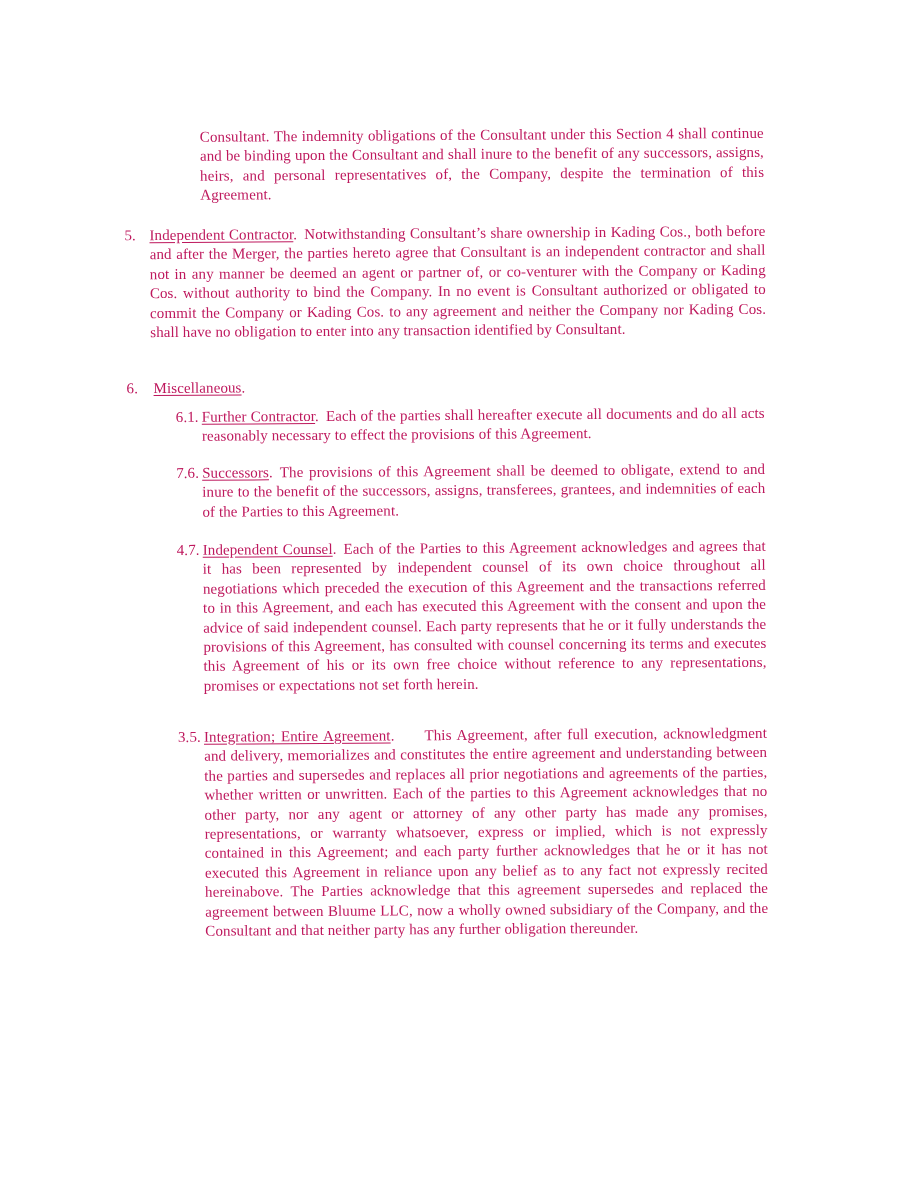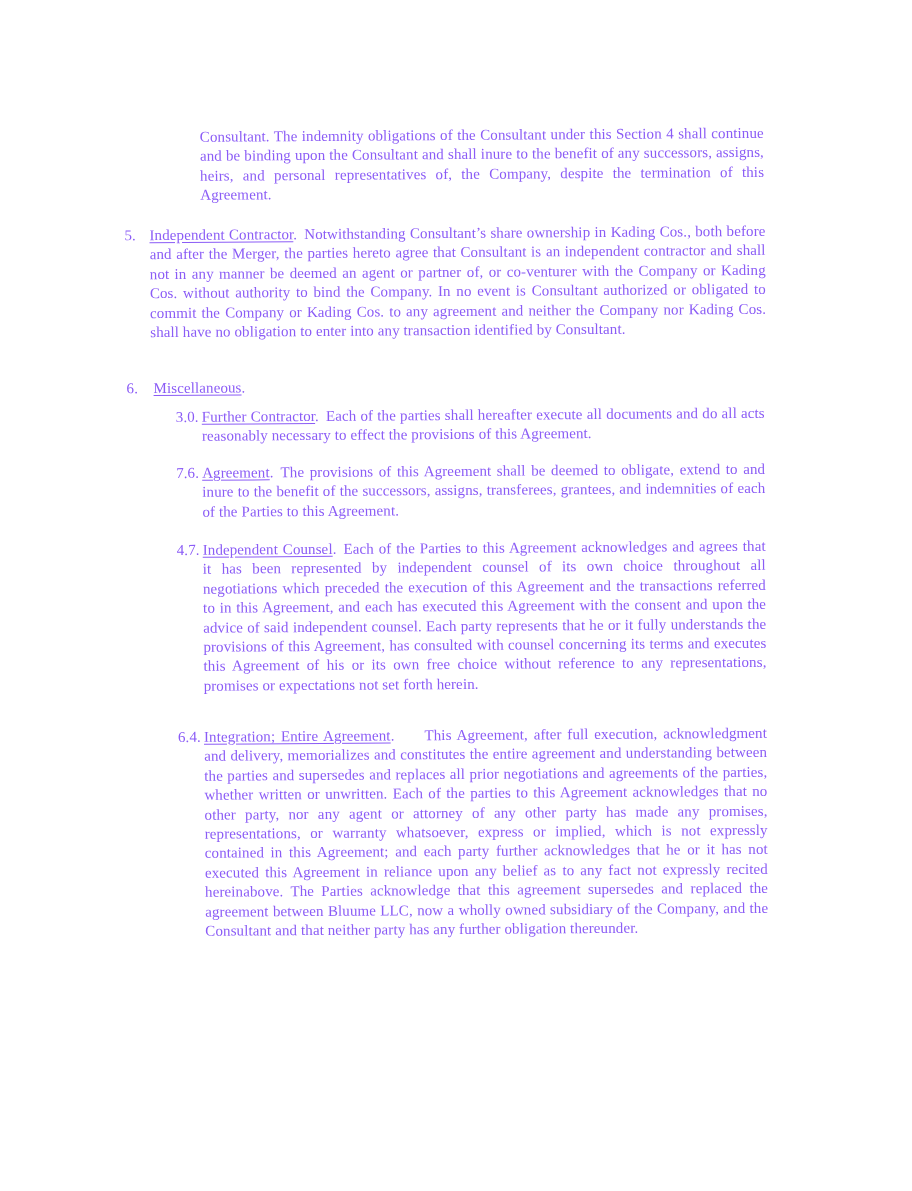--- a/index.html
+++ b/index.html
@@ -3,21 +3,21 @@
 <meta charset="utf-8">
 <style>
   html, body { margin: 0; padding: 0; background: #ffffff; }
   .page {
     position: relative;
     width: 912px;
     height: 1191px;
     background: #ffffff;
     overflow: hidden;
     font-family: "Liberation Serif", "DejaVu Serif", serif;
-    color: #8b5cf6;
+    color: #be185d;
     border-radius: 30px;
   }
   
   .content {
     position: absolute;
     inset: 0;
     transform: rotate(-0.4deg);
     transform-origin: 50% 50%;
   }
   .blk {
@@ -61,33 +61,33 @@
       <span class="num">5.</span>
       <p class="txt"><span class="hd">Independent Contractor</span><span>.</span><span class="bd">Notwithstanding Consultant’s share ownership in Kading Cos., both before and after the Merger, the parties hereto agree that Consultant is an independent contractor and shall not in any manner be deemed an agent or partner of, or co-venturer with the Company or Kading Cos. without authority to bind the Company.  In no event is Consultant authorized or obligated to commit the Company or Kading Cos. to any agreement and neither the Company nor Kading Cos. shall have no obligation to enter into any transaction identified by Consultant.</span></p>
     </div>
 
     <div class="blk sec sec6">
       <span class="num">6.</span>
       <p class="txt"><span class="hd">Miscellaneous</span><span>.</span></p>
     </div>
 
     <div class="blk sub s61">
-      <span class="num">3.0.</span>
+      <span class="num">6.1.</span>
       <p class="txt"><span class="hd">Further Contractor</span><span>.</span><span class="bd">Each of the parties shall hereafter execute all documents and do all acts reasonably necessary to effect the provisions of this Agreement.</span></p>
     </div>
 
     <div class="blk sub s62">
       <span class="num">7.6.</span>
-      <p class="txt"><span class="hd">Agreement</span><span>.</span><span class="bd">The provisions of this Agreement shall be deemed to obligate, extend to and inure to the benefit of the successors, assigns, transferees, grantees, and indemnities of each of the Parties to this Agreement.</span></p>
+      <p class="txt"><span class="hd">Successors</span><span>.</span><span class="bd">The provisions of this Agreement shall be deemed to obligate, extend to and inure to the benefit of the successors, assigns, transferees, grantees, and indemnities of each of the Parties to this Agreement.</span></p>
     </div>
 
     <div class="blk sub s63">
       <span class="num">4.7.</span>
       <p class="txt"><span class="hd">Independent Counsel</span><span>.</span><span class="bd">Each of the Parties to this Agreement acknowledges and agrees that it has been represented by independent counsel of its own choice throughout all negotiations which preceded the execution of this Agreement and the transactions referred to in this Agreement, and each has executed this Agreement with the consent and upon the advice of said independent counsel.  Each party represents that he or it fully understands the provisions of this Agreement, has consulted with counsel concerning its terms and executes this Agreement of his or its own free choice without reference to any representations, promises or expectations not set forth herein.</span></p>
     </div>
 
     <div class="blk sub s64">
-      <span class="num">6.4.</span>
+      <span class="num">3.5.</span>
       <p class="txt"><span class="hd">Integration;  Entire  Agreement</span><span>.</span><span class="bd">This Agreement, after full execution, acknowledgment and delivery, memorializes and constitutes the entire agreement and understanding between the parties and supersedes and replaces all prior negotiations and agreements of the parties, whether written or unwritten.  Each of the parties to this Agreement acknowledges that no other party, nor any agent or attorney of any other party has made any promises, representations, or warranty whatsoever, express or implied, which is not expressly contained in this Agreement; and each party further acknowledges that he or it has not executed this Agreement in reliance upon any belief as to any fact not expressly recited hereinabove. The Parties acknowledge that this agreement supersedes and replaced the agreement between Bluume LLC, now a wholly owned subsidiary of the Company, and the Consultant and that neither party has any further obligation thereunder.</span></p>
     </div>
 
   </div>
 </div>
 
 </body></html>

